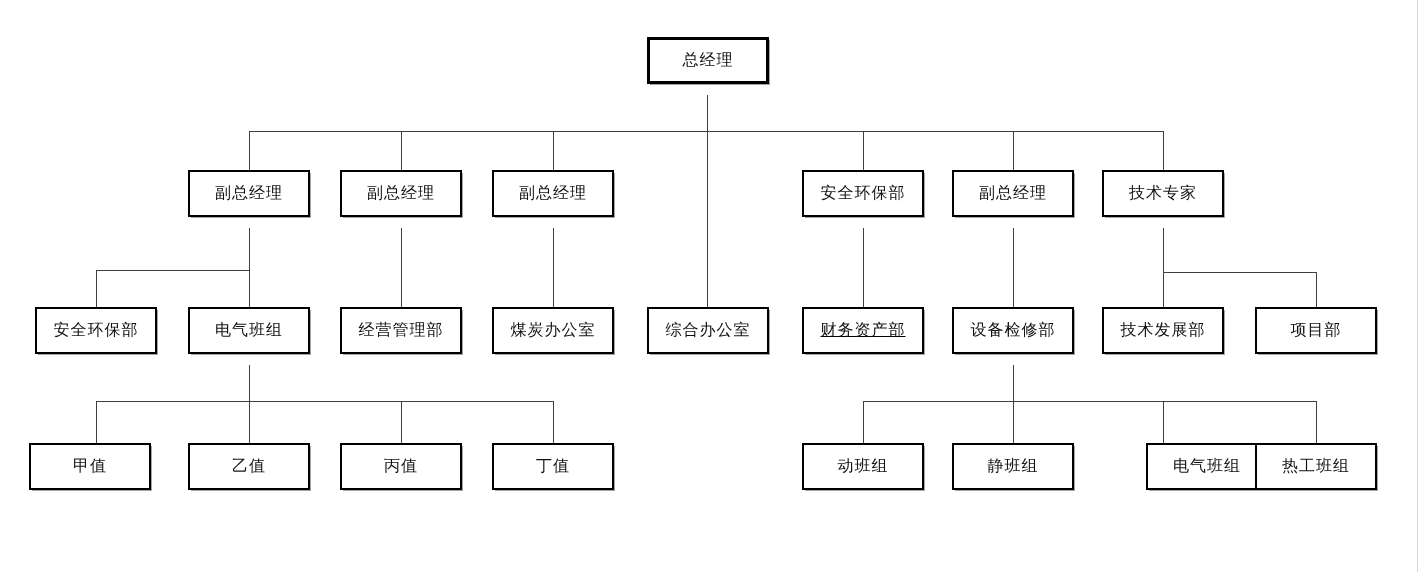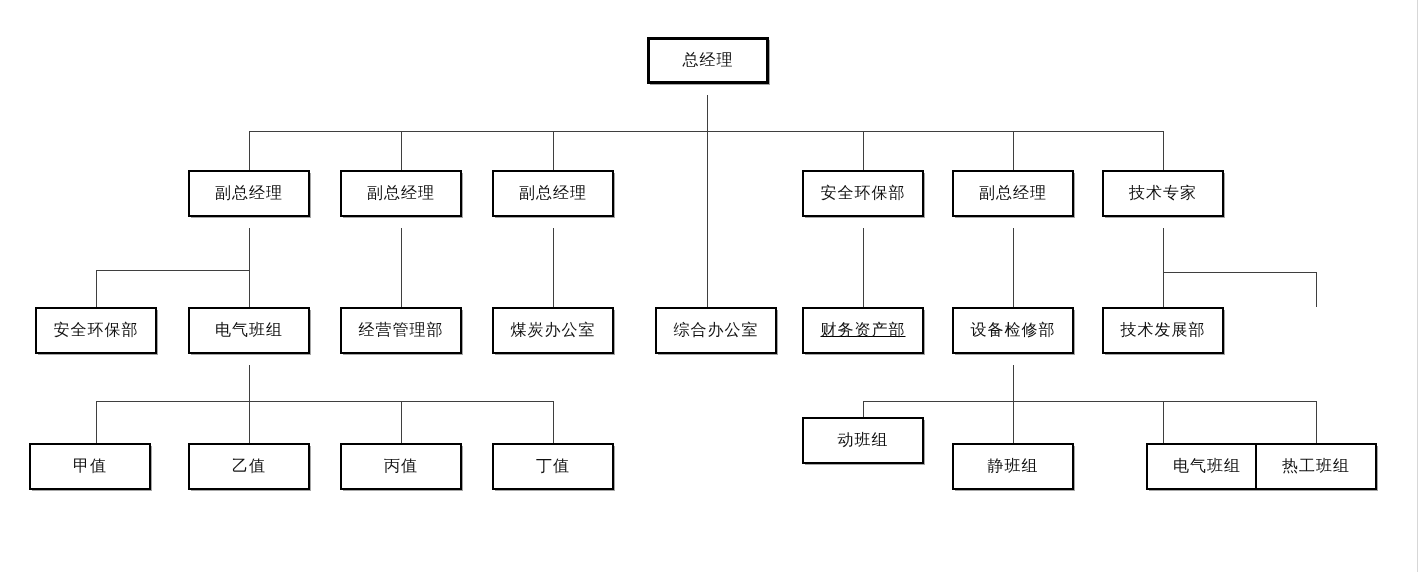--- a/index.html
+++ b/index.html
@@ -110,46 +110,49 @@
   </div>
   <div class="node" style="left:188px;top:307px;">
     <span class="node-label">电气班组</span>
   </div>
   <div class="node" style="left:340px;top:307px;">
     <span class="node-label">经营管理部</span>
   </div>
   <div class="node" style="left:492px;top:307px;">
     <span class="node-label">煤炭办公室</span>
   </div>
-  <div class="node" style="left:647px;top:307px;margin-left:8px;">
+  <div class="node" style="left:647px;top:307px;">
     <span class="node-label">综合办公室</span>
   </div>
   <div class="node" style="left:802px;top:307px;text-decoration:underline;">
     <span class="node-label">财务资产部</span>
   </div>
   <div class="node" style="left:952px;top:307px;">
     <span class="node-label">设备检修部</span>
   </div>
   <div class="node" style="left:1102px;top:307px;">
     <span class="node-label">技术发展部</span>
+  </div>
+  <div class="node" style="left:1255px;top:307px;">
+    <span class="node-label">项目部</span>
   </div>
 
   <div class="node" style="left:29px;top:443px;">
     <span class="node-label">甲值</span>
   </div>
   <div class="node" style="left:340px;top:443px;">
     <span class="node-label">丙值</span>
   </div>
   <div class="node" style="left:188px;top:443px;">
     <span class="node-label">乙值</span>
   </div>
   <div class="node" style="left:492px;top:443px;">
     <span class="node-label">丁值</span>
   </div>
-  <div class="node" style="left:802px;top:417px;">
+  <div class="node" style="left:802px;top:443px;">
     <span class="node-label">动班组</span>
   </div>
   <div class="node" style="left:952px;top:443px;">
     <span class="node-label">静班组</span>
   </div>
   <div class="node" style="left:1102px;top:443px;margin-left:44px;">
     <span class="node-label">电气班组</span>
   </div>
   <div class="node" style="left:1255px;top:443px;">
     <span class="node-label">热工班组</span>

